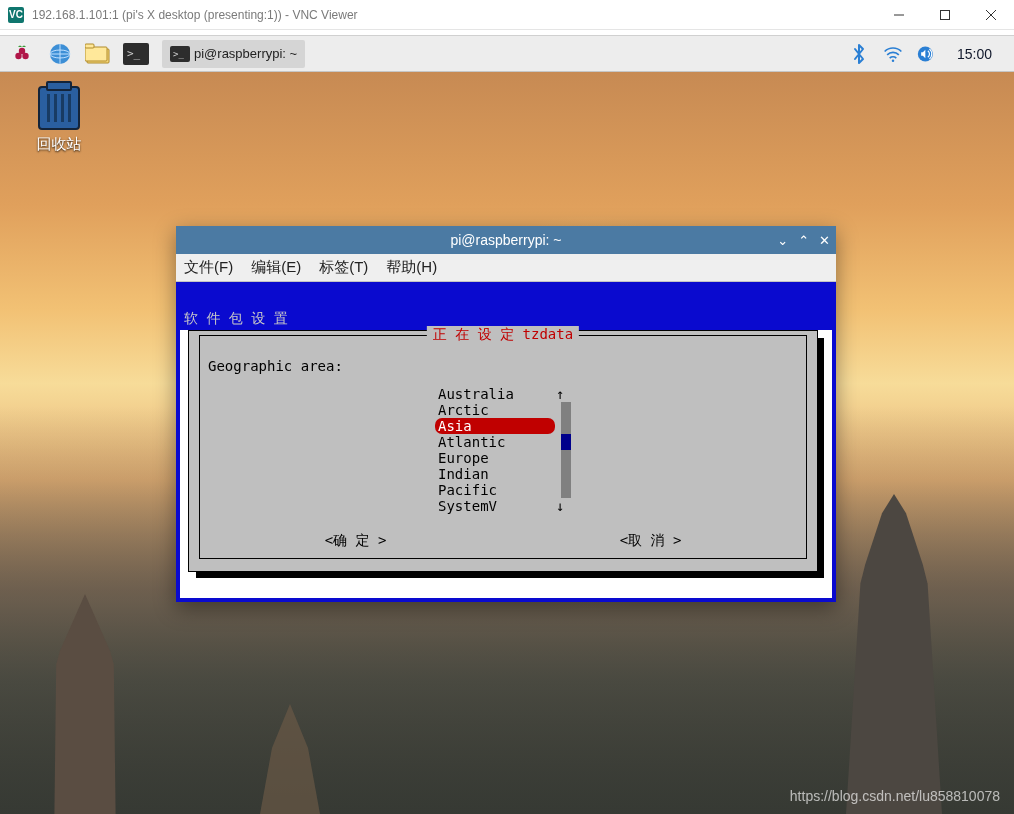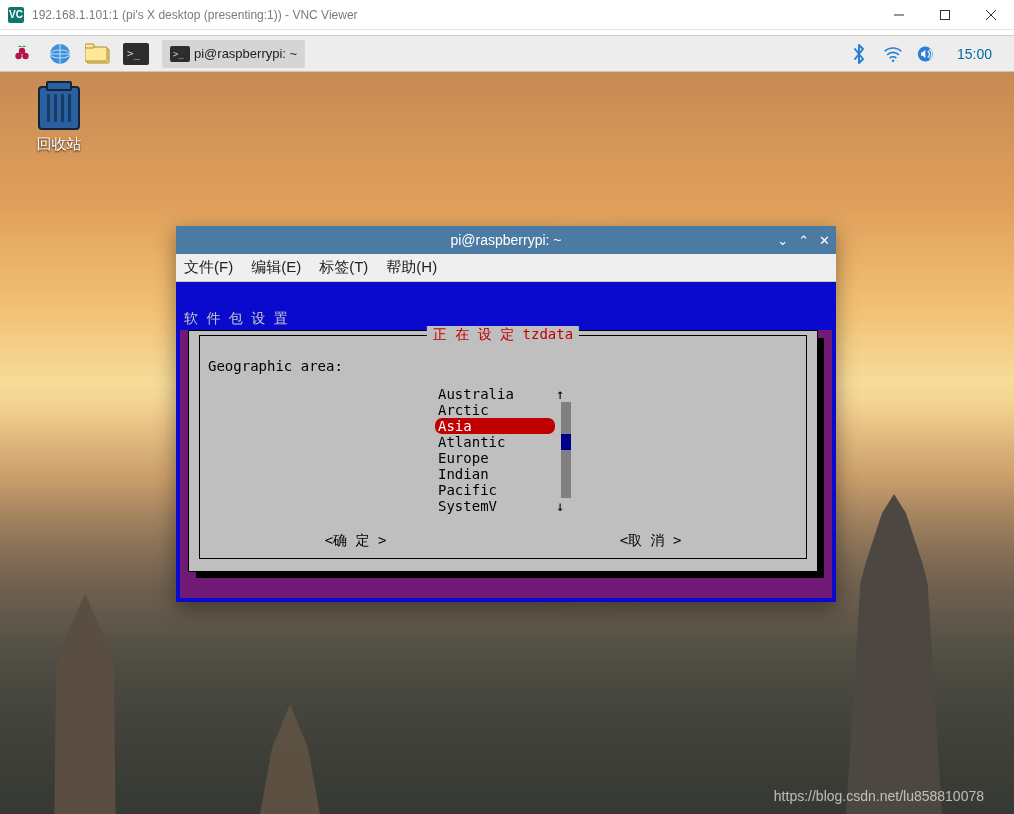--- a/index.html
+++ b/index.html
@@ -44,21 +44,21 @@
   }
   .pi-spacer { flex: 1; }
   .taskbar-item {
     height: 28px; padding: 0 8px; background: #d5d5d5; margin-left: 6px;
     display: flex; align-items: center; font-size: 13px; color: #222;
     border-radius: 2px; cursor: pointer;
   }
   .taskbar-item .ti-icon { margin-right: 4px; }
   .pi-tray { display: flex; align-items: center; gap: 14px; padding: 0 12px; }
   .pi-tray .tray-icon { width: 20px; height: 20px; display: flex; align-items: center; justify-content: center; cursor: pointer; }
-  .pi-clock { font-size: 14px; color: #0369a1; padding: 0 6px; cursor: pointer; }
+  .pi-clock { font-size: 14px; color: #0f172a; padding: 0 6px; cursor: pointer; }
 
   
   .pi-desktop {
     position: relative; flex: 1;
     background:
       radial-gradient(circle at 58% 46%, rgba(255,248,200,0.95) 0%, rgba(255,220,150,0.5) 12%, rgba(0,0,0,0) 28%),
       linear-gradient(to bottom, #c78a53 0%, #e0a05c 18%, #f2c174 32%, #f7dc99 42%, #e6b073 55%, #816a55 70%, #4b4e45 82%, #2f342f 100%);
     overflow: hidden;
   }
   .desktop-icon {
@@ -117,21 +117,21 @@
   .term-menu span { cursor: pointer; }
 
   
   .term-body {
     background: #0a0acf; 
     padding: 4px; font-family: "DejaVu Sans Mono", Consolas, monospace;
     font-size: 14px; line-height: 16px;
   }
   .ncurses-header { color: #c8c8c8; padding: 0 4px 4px 4px; margin-top: 24px; }
   .ncurses-frame {
-    background: #701a75; padding: 0 8px 20px 8px;
+    background: #ffffff; padding: 0 8px 20px 8px;
     position: relative;
   }
   .dialog-shadow {
     position: relative;
     padding-right: 6px; padding-bottom: 6px;
   }
   .dialog-shadow::after {
     content: ""; position: absolute; top: 8px; left: 8px; right: 0; bottom: 0;
     background: #000; z-index: 0;
   }
@@ -163,21 +163,21 @@
   .scroll-col { text-align: center; color: #000; }
   .scroll-track { width: 10px; height: 16px; background: #808080; margin-left: 6px; }
   .scroll-track.active { background: #00008b; }
   .dialog-buttons {
     display: flex; justify-content: space-around; color: #000;
     margin-top: 6px;
   }
   .dialog-buttons span { cursor: pointer; }
 
   .watermark {
-    position: absolute; right: 30px; bottom: 10px;
+    position: absolute; right: 14px; bottom: 10px;
     color: rgba(255,255,255,0.65); font-size: 14px;
     font-family: Arial, sans-serif;
   }
 
   
   svg { display: block; }
 </style>
 </head>
 <body>
 

